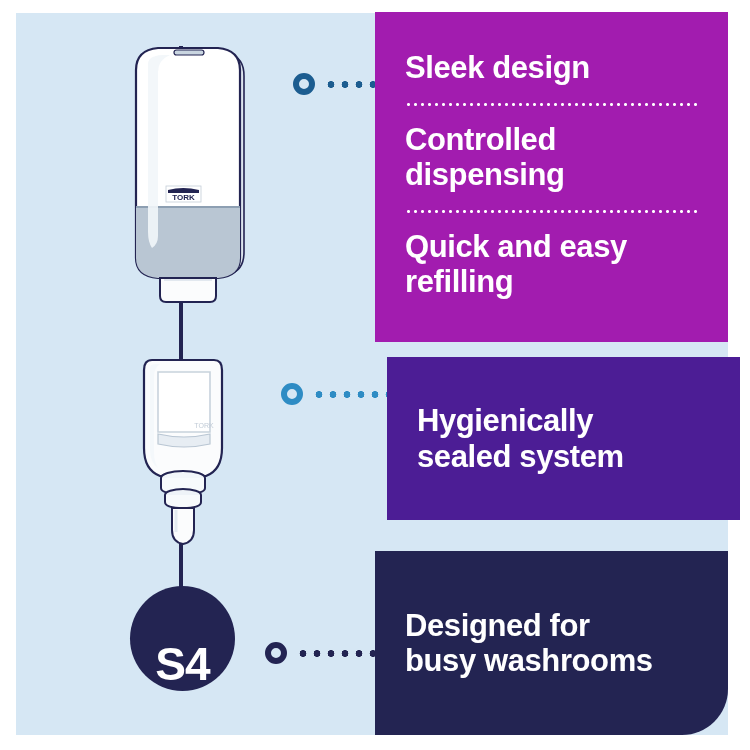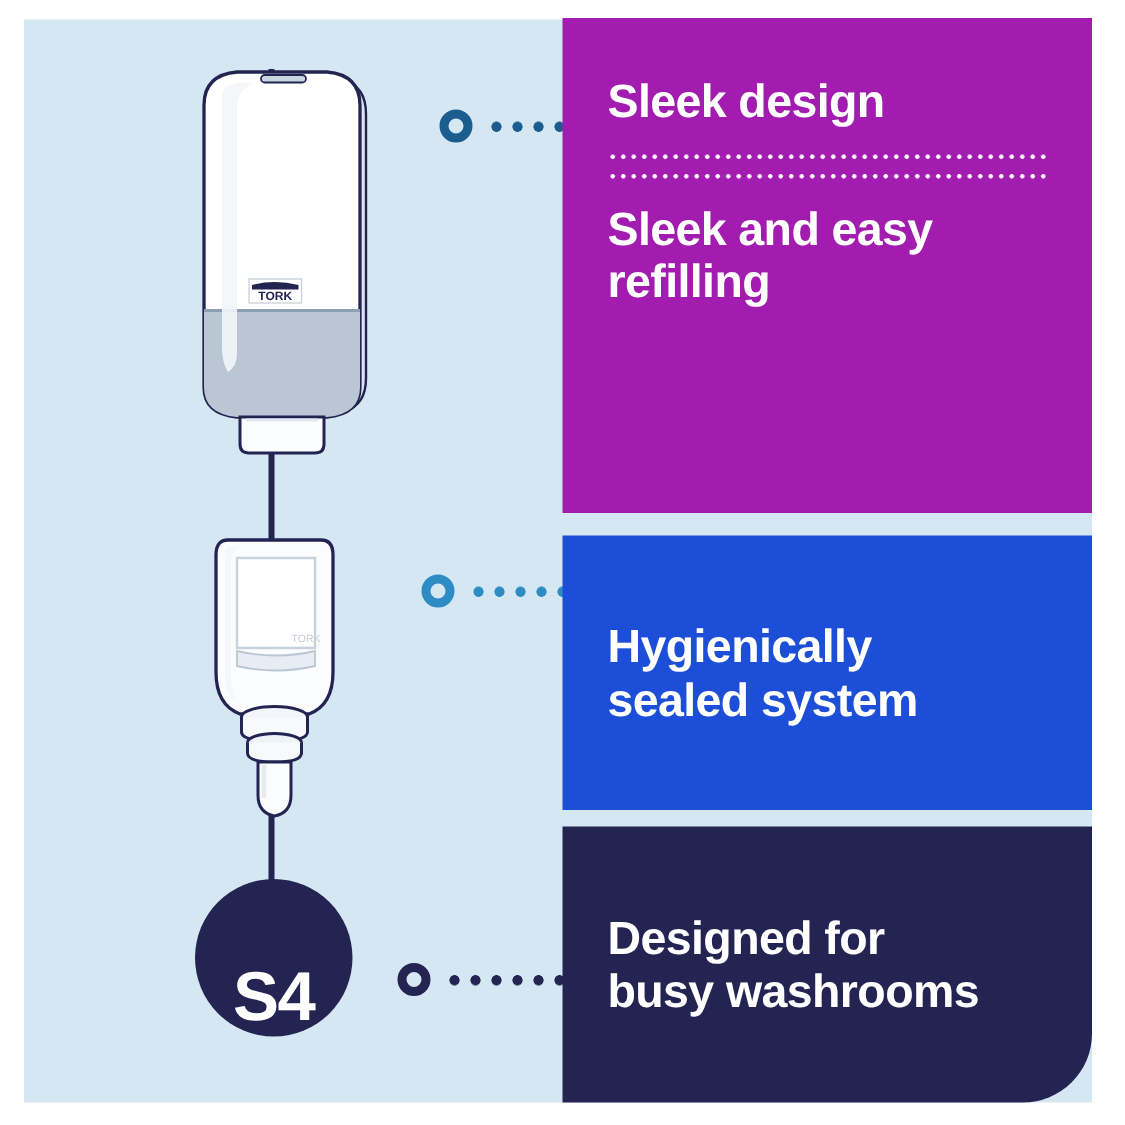--- a/index.html
+++ b/index.html
@@ -39,22 +39,23 @@
   }
   .panel-1 {
     top: 12px;
     height: 330px;
     background: #a21caf;
     justify-content: flex-start;
     padding-top: 26px;
   }
   .panel-2 {
     top: 357px;
-    height: 183px;
-    background: #1d4ed8;
+    height: 163px;
+    background: #4c1d95;
+    margin-left: 12px;
   }
   .panel-3 {
     top: 551px;
     height: 184px;
     background: #232452;
     border-bottom-right-radius: 46px;
   }
 
   .feature-text {
     color: #ffffff;
@@ -233,22 +234,24 @@
     <span class="leader"></span>
   </div>
   <div class="connector connector-3">
     <span class="ring"></span>
     <span class="leader"></span>
   </div>
 
   <div class="panel panel-1">
     <p class="feature-text">Sleek design</p>
     <div class="divider"></div>
+    <p class="feature-text">Controlled
+dispensing</p>
     <div class="divider"></div>
-    <p class="feature-text">Sleek and easy
+    <p class="feature-text">Quick and easy
 refilling</p>
   </div>
 
   <div class="panel panel-2">
     <p class="feature-text">Hygienically
 sealed system</p>
   </div>
 
   <div class="panel panel-3">
     <p class="feature-text">Designed for

